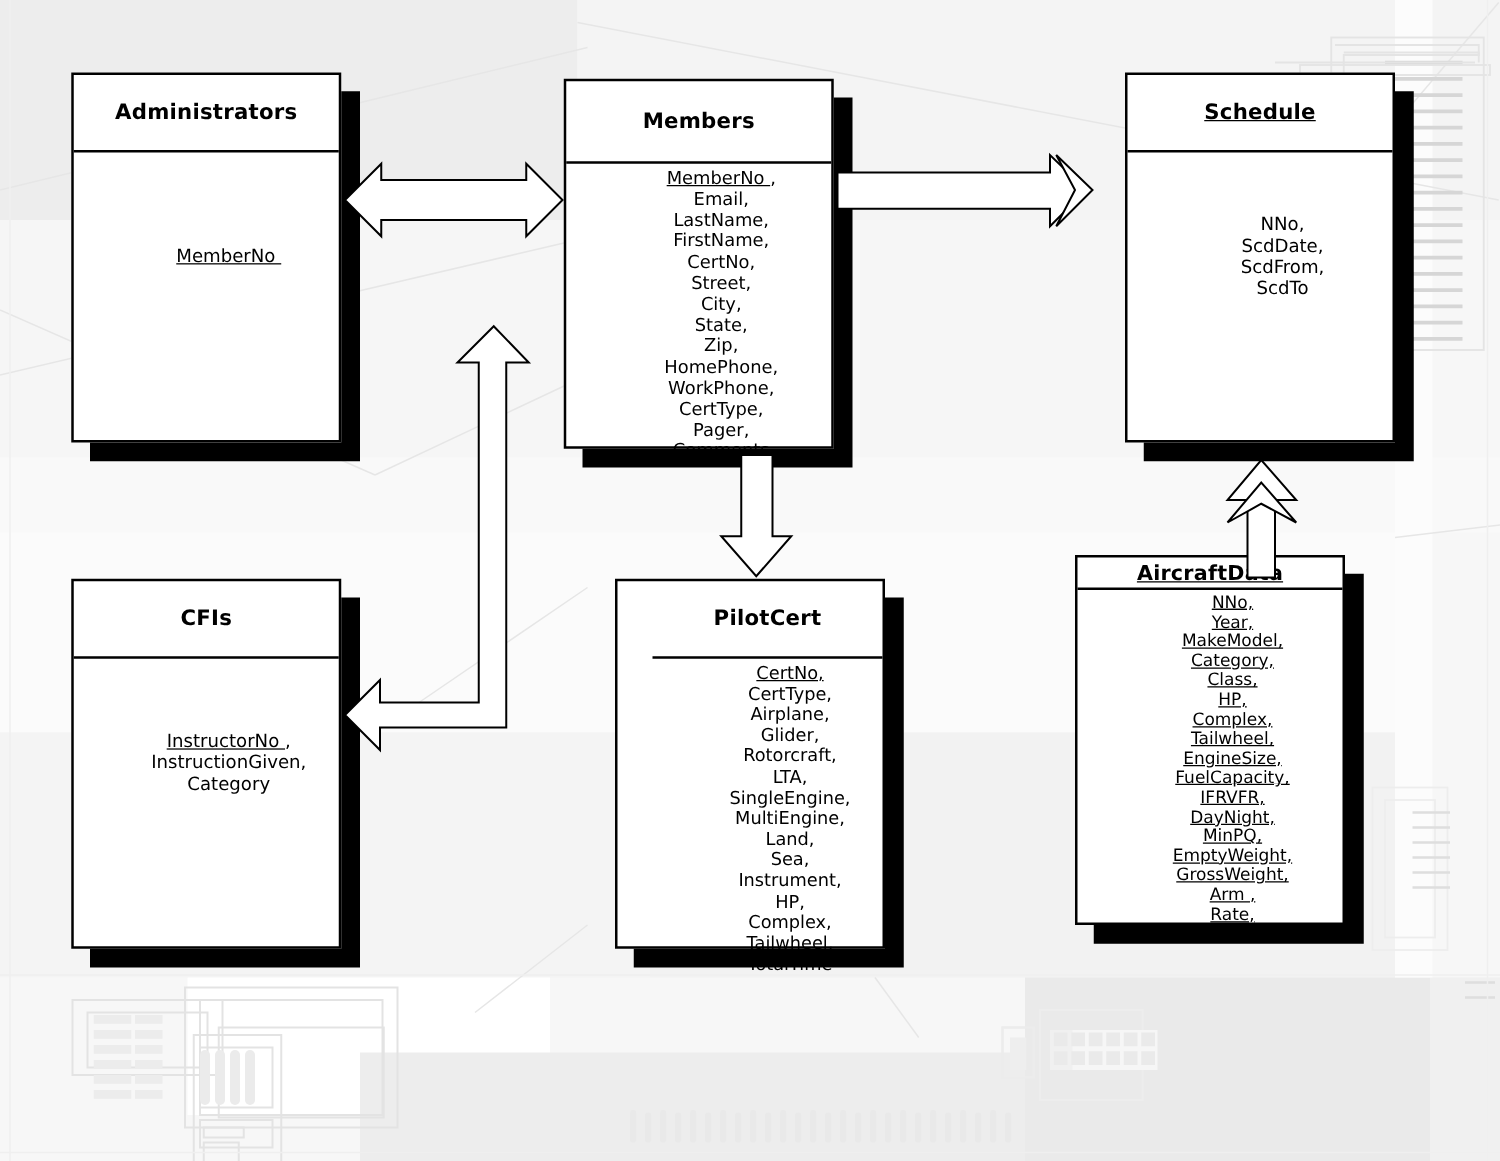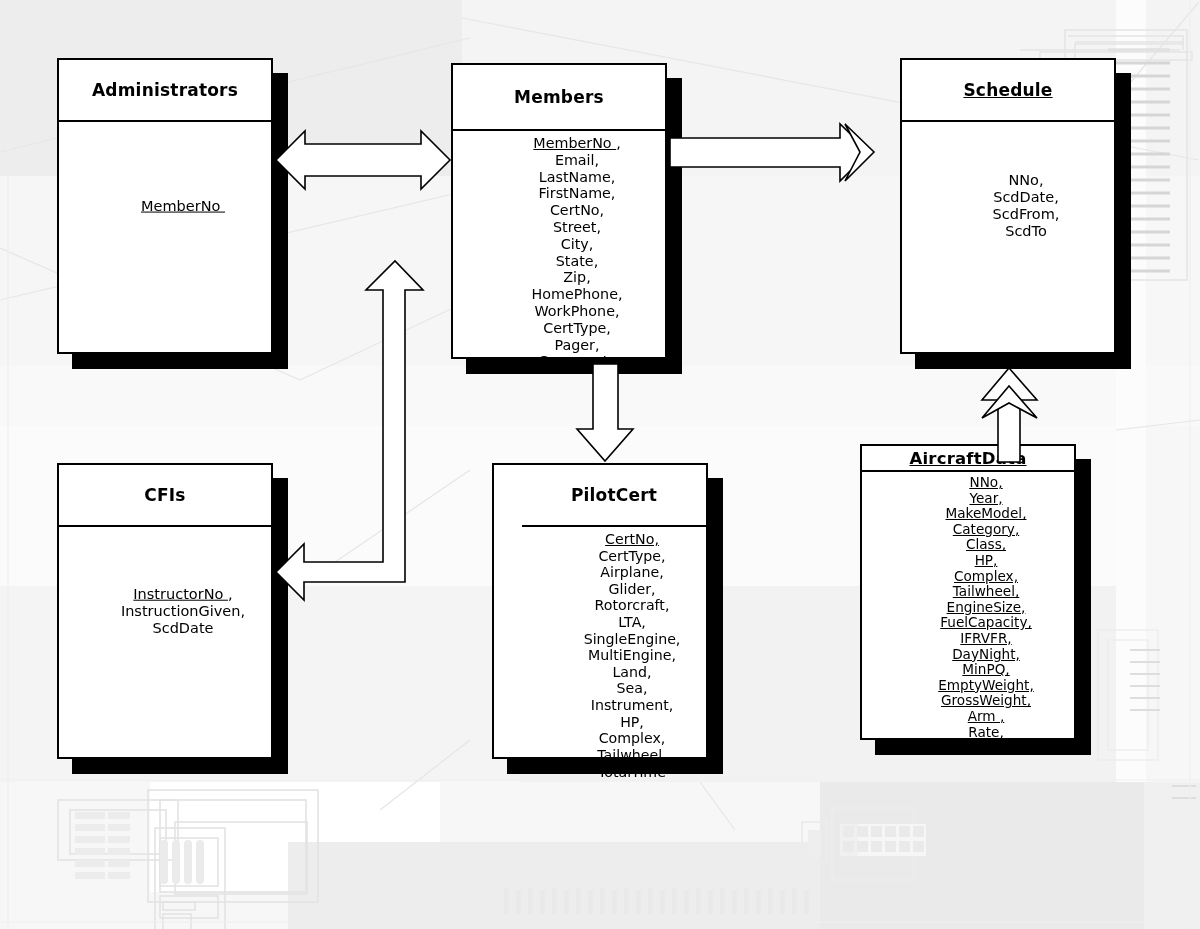--- a/index.html
+++ b/index.html
@@ -289,21 +289,21 @@
     <div class="attr">ScdFrom,</div>
     <div class="attr">ScdTo</div>
   </div>
 </div>
 
 <div class="entity vcenter" id="box-cfis">
   <div class="title">CFIs</div>
   <div class="attrs">
     <div class="attr pk"><span class="key">InstructorNo </span><span>,</span></div>
     <div class="attr">InstructionGiven,</div>
-    <div class="attr">ScdDate</div>
+    <div class="attr">Category</div>
   </div>
 </div>
 
 <div class="entity" id="box-pilotcert">
   <div class="title">PilotCert</div>
   <div class="attrs">
     <div class="attr pk"><span class="key">CertNo,</span></div>
     <div class="attr">CertType,</div>
     <div class="attr">Airplane,</div>
     <div class="attr">Glider,</div>

